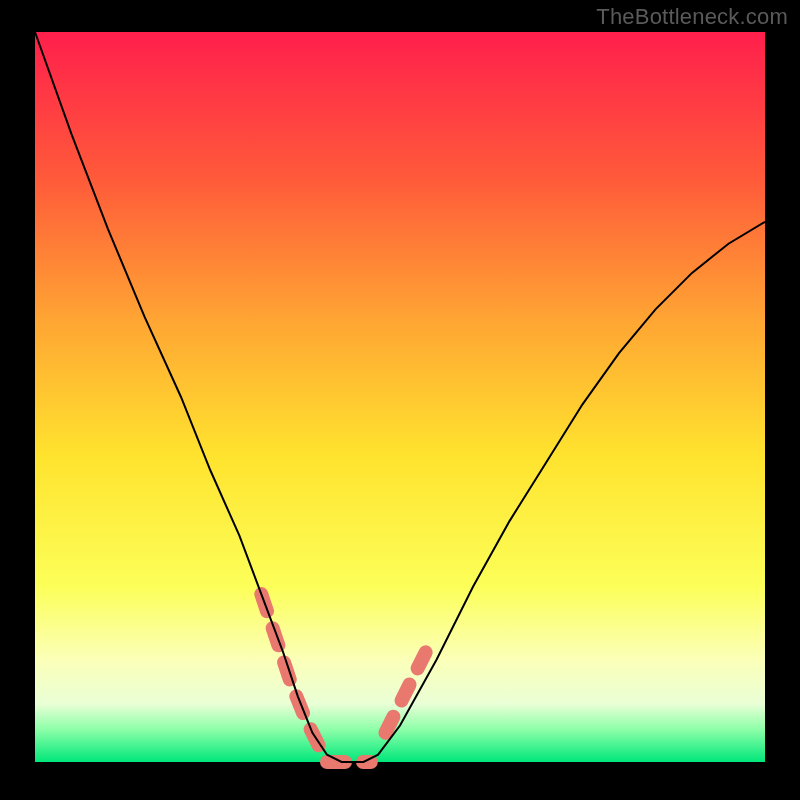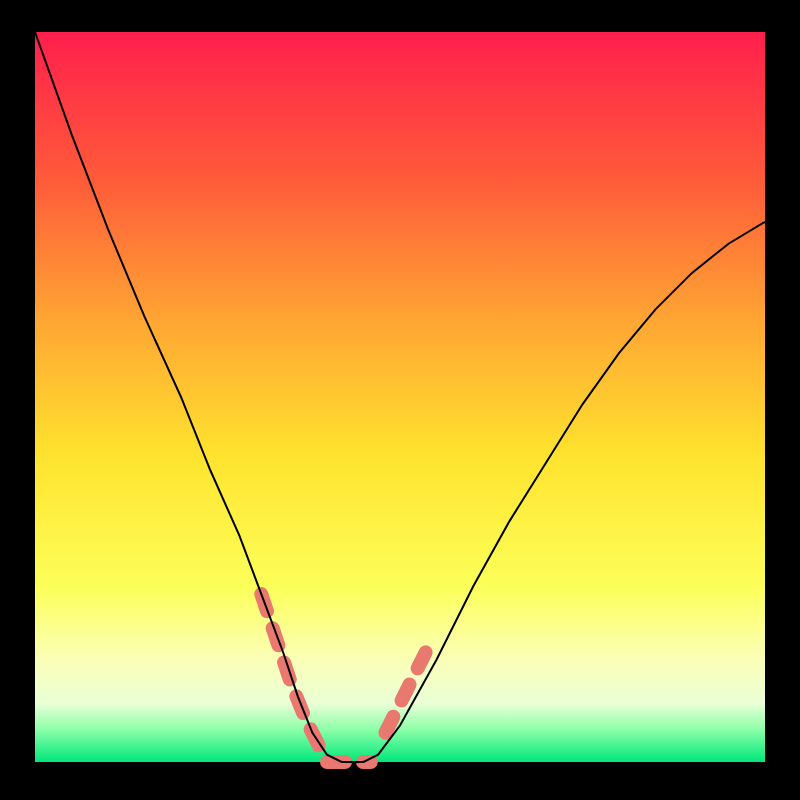--- a/index.html
+++ b/index.html
@@ -19,20 +19,21 @@
     font-weight: 500;
     color: #5a5a5a;
     letter-spacing: 0.2px;
   }
   svg { display: block; }
 </style>
 </head>
 <body>
 
 <div class="stage">
+  <div class="watermark">TheBottleneck.com</div>
   <svg id="chart-svg" width="800" height="800" viewBox="0 0 800 800">
     <defs>
       <linearGradient id="bg-grad" x1="0" y1="0" x2="0" y2="1">
           <stop offset="0%" stop-color="#ff1f4c"></stop>
           <stop offset="20%" stop-color="#ff5a3a"></stop>
           <stop offset="40%" stop-color="#ffa733"></stop>
           <stop offset="57.99999999999999%" stop-color="#ffe32e"></stop>
           <stop offset="76%" stop-color="#fcff59"></stop>
           <stop offset="86%" stop-color="#fbffb8"></stop>
           <stop offset="92%" stop-color="#eaffd6"></stop>

